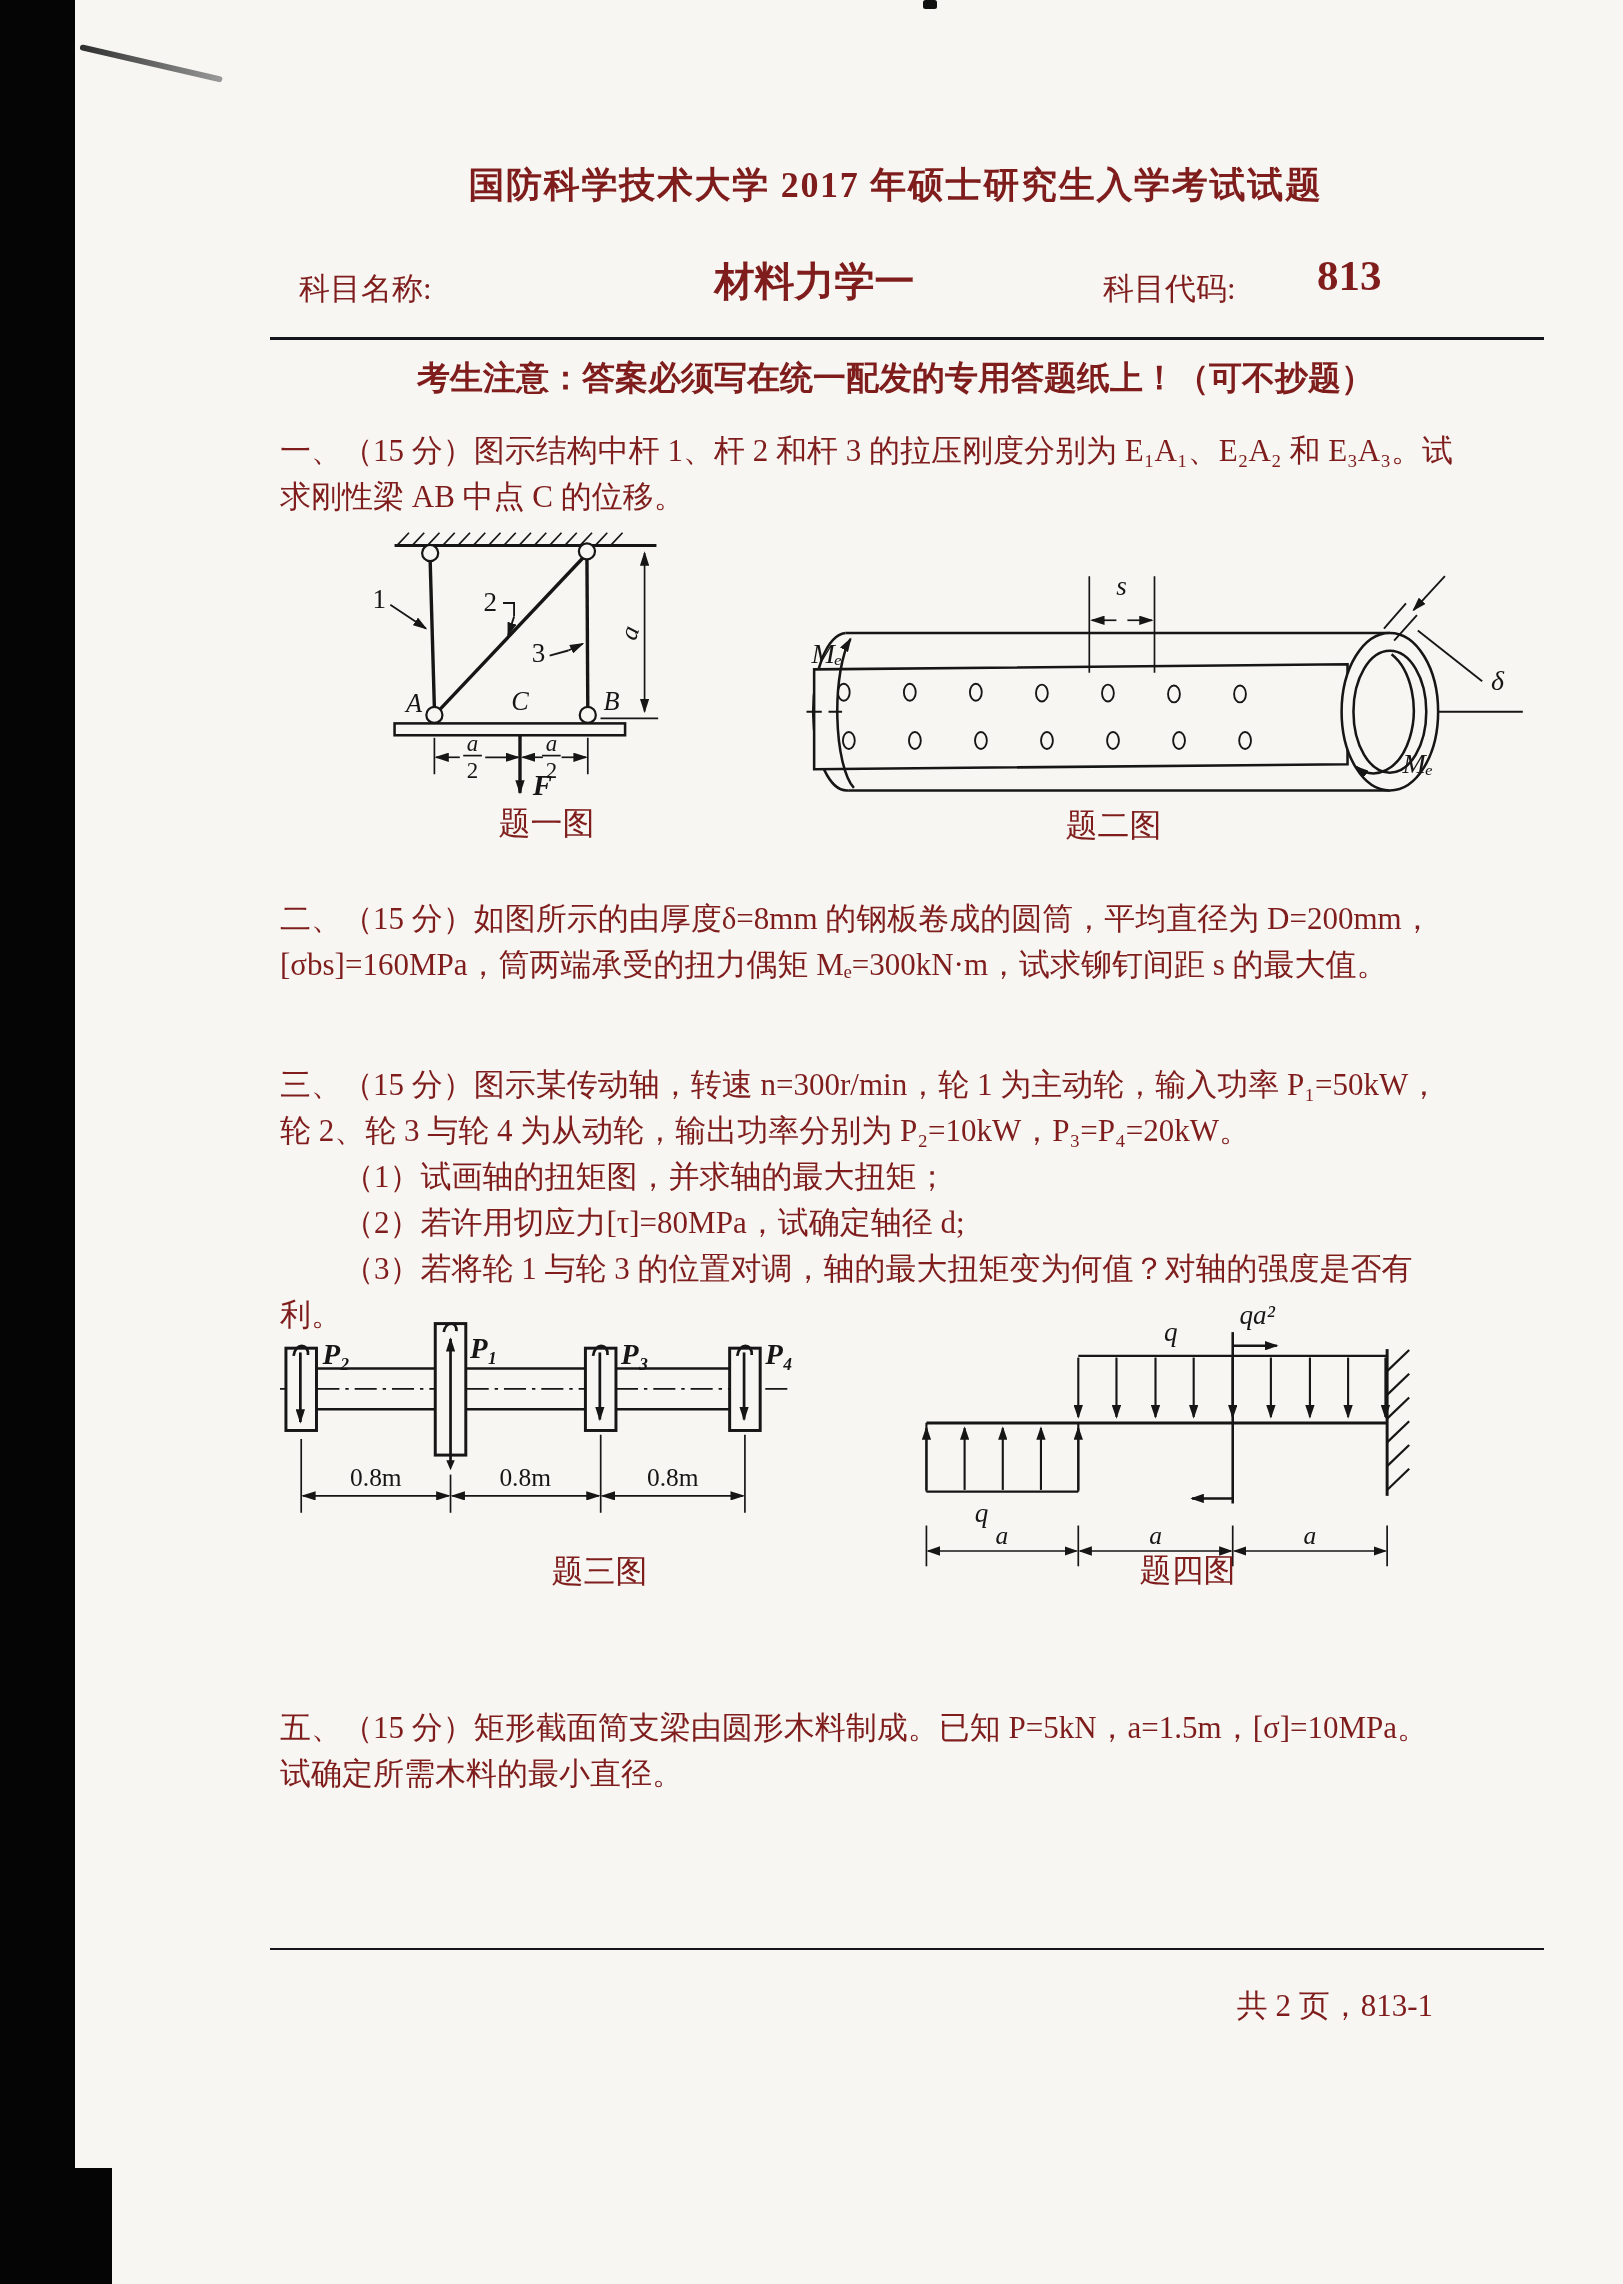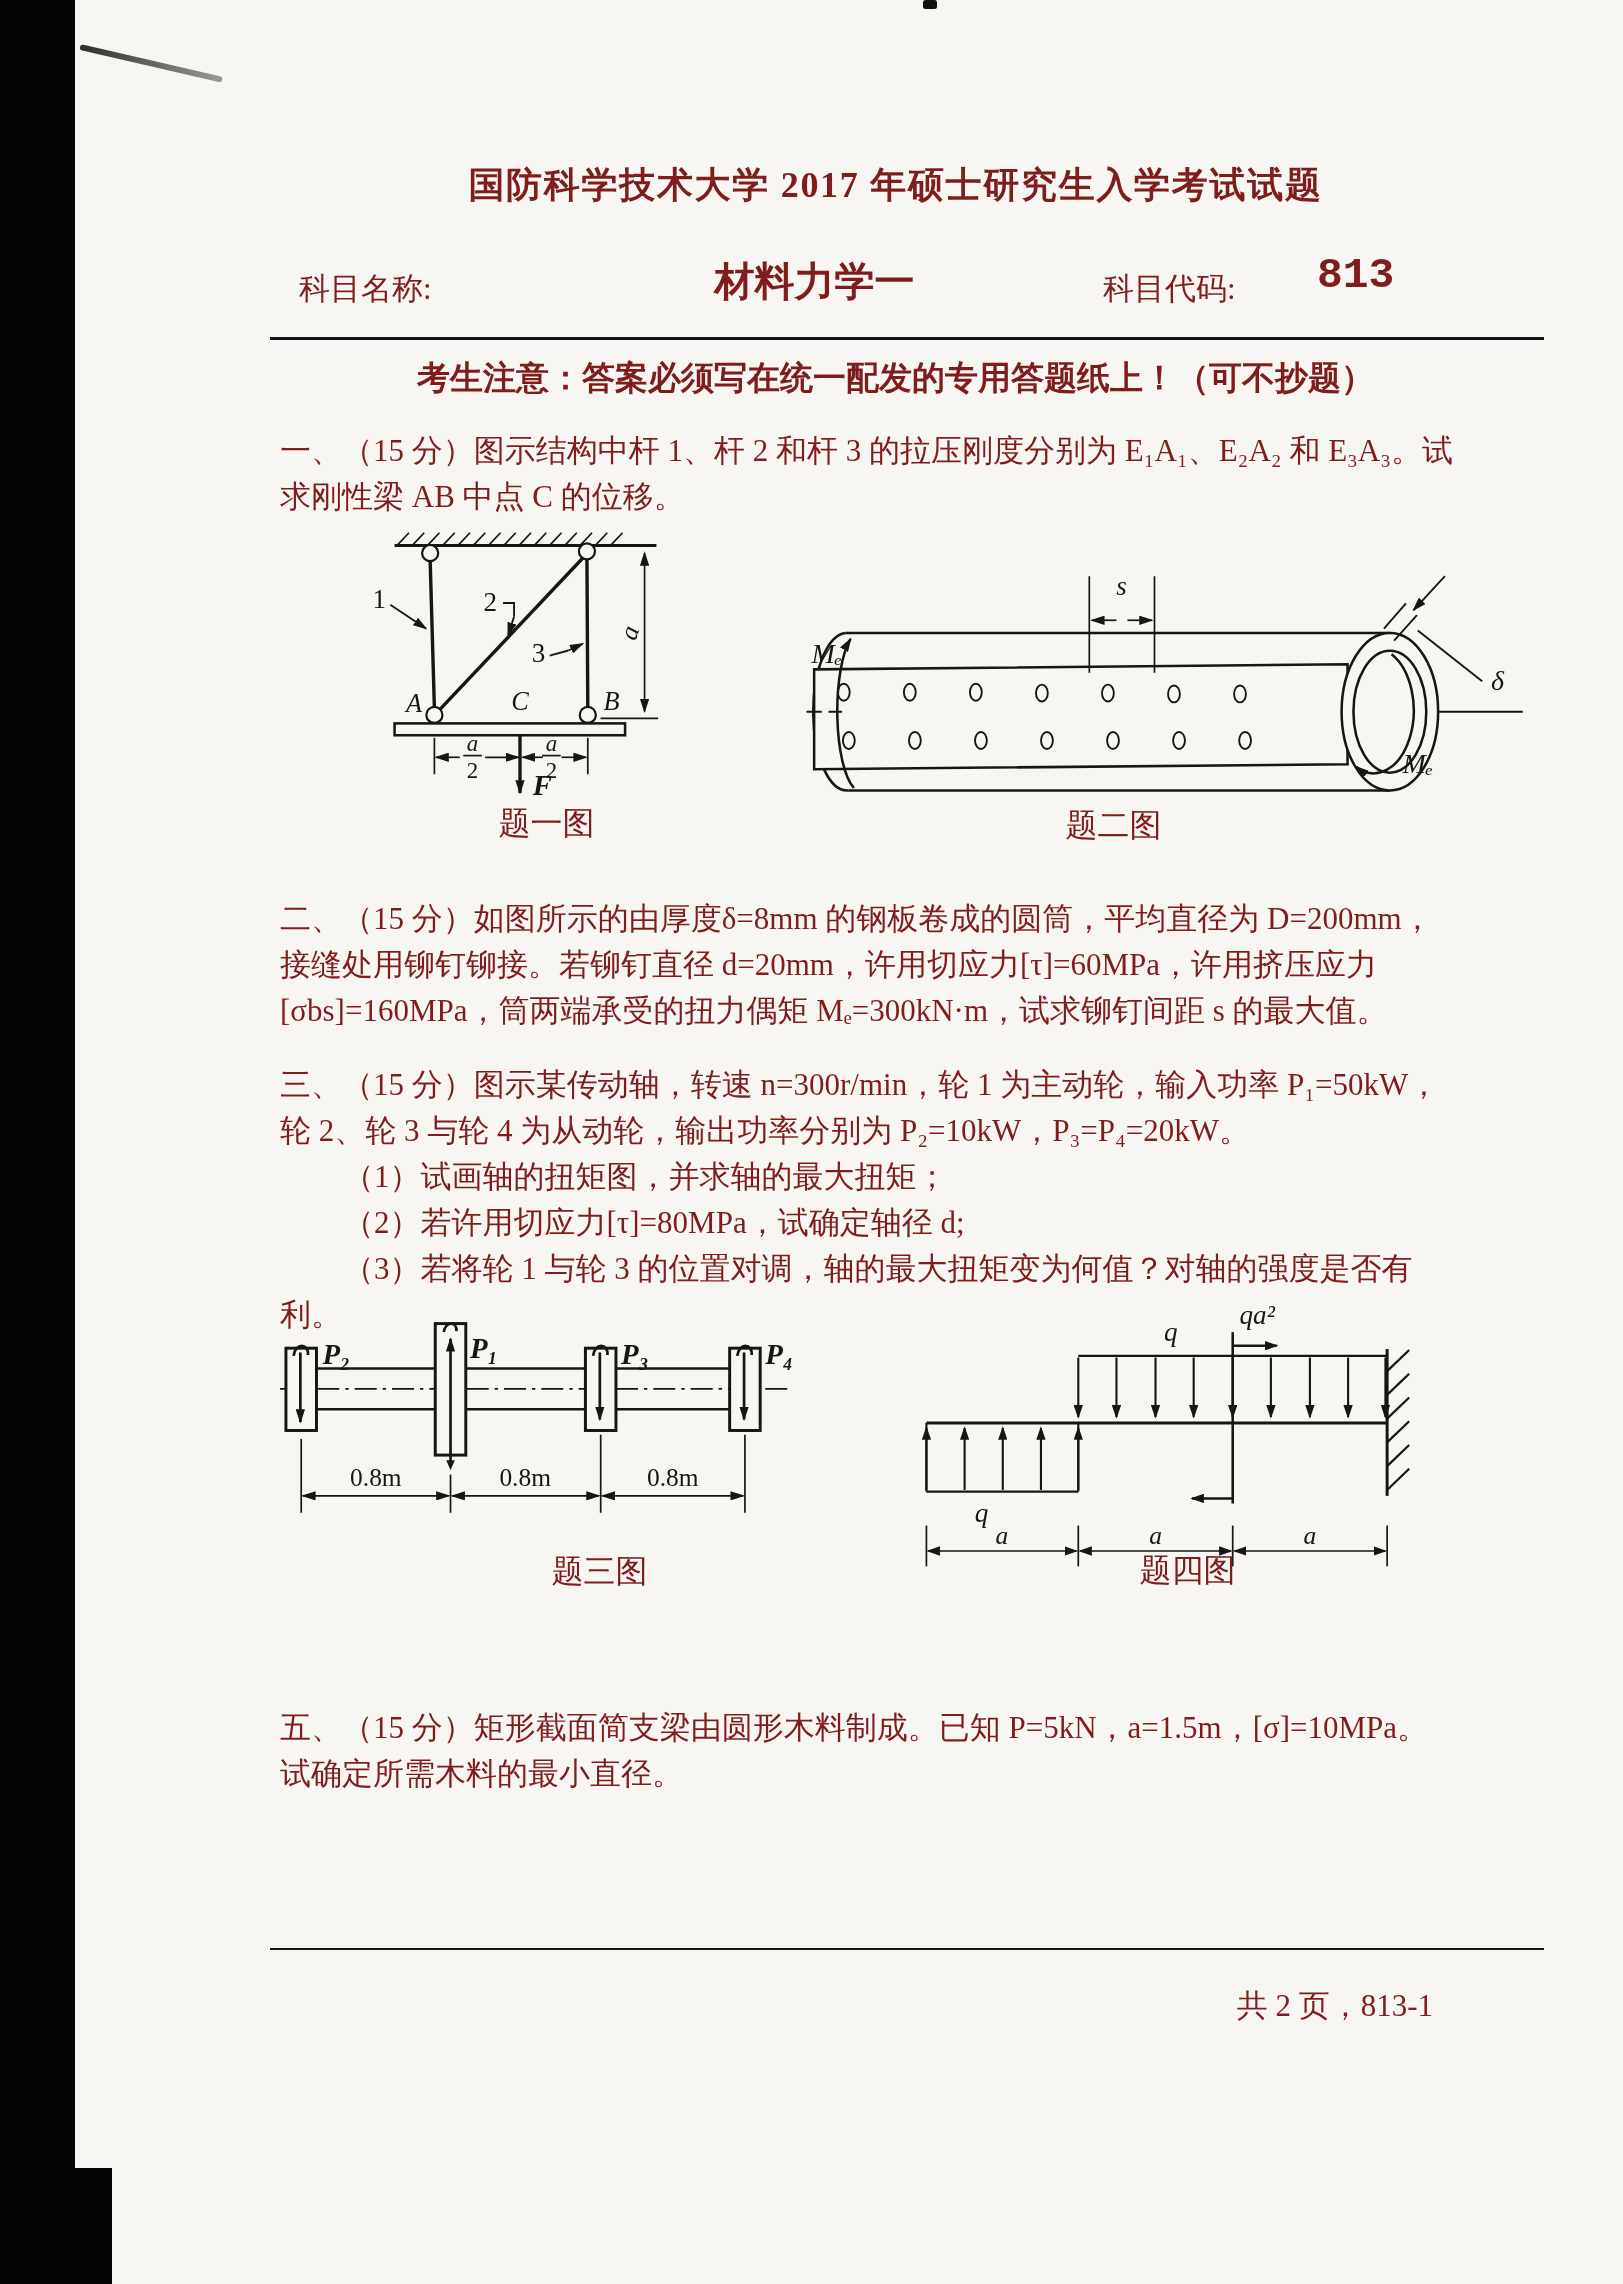--- a/index.html
+++ b/index.html
@@ -23,21 +23,21 @@
     font-size:36px; font-weight:600; text-align:center; letter-spacing:1.7px;
   }
   .subject-label { position:absolute; left:299px; top:268px; font-size:31px; }
   .subject-name {
     position:absolute; left:645px; top:254px; width:339px; text-align:center;
     font-size:40px; font-weight:bold; font-family:"Liberation Sans","DejaVu Sans",sans-serif;
   }
   .code-label { position:absolute; left:1103px; top:268px; font-size:31px; }
   .code-value {
     position:absolute; left:1317px; top:251px; font-size:43px; font-weight:bold;
-    font-family:Liberation Mono, monospace;
+    font-family:Liberation Serif, serif;
   }
   .rule1 { position:absolute; left:270px; top:337px; width:1274px; height:2.5px; background:#15151c; }
   .rule2 { position:absolute; left:270px; top:1948px; width:1274px; height:1.7px; background:#15151c; }
   .notice {
     position:absolute; left:280px; top:356px; width:1231px; text-align:center;
     font-size:33px; font-weight:bold; font-family:"Liberation Sans","DejaVu Sans",sans-serif;
   }
   .textblock { position:absolute; left:280px; width:1235px; font-size:31px; line-height:46px; }
   .tb-p1 { top:428px; }
   .tb-p2 { top:896px; }
@@ -206,21 +206,20 @@
       <line x1="804" y1="142" x2="728" y2="82"></line>
       <line x1="688" y1="80" x2="714" y2="50"></line>
       <line x1="700" y1="94" x2="727" y2="64"></line>
     </g>
     <text x="822" y="152" font-size="33" class="it" text-anchor="middle">δ</text>
   </svg>
   <div class="fig-caption cap2">题二图</div>
 
   <div class="textblock tb-p2">
     <div>二、（15 分）如图所示的由厚度δ=8mm 的钢板卷成的圆筒，平均直径为 D=200mm，</div>
-    <div>接缝处用铆钉铆接。若铆钉直径 d=20mm，许用切应力[τ]=60MPa，许用挤压应力</div>
     <div>[σbs]=160MPa，筒两端承受的扭力偶矩 Mₑ=300kN·m，试求铆钉间距 s 的最大值。</div>
   </div>
 
   <div class="textblock tb-p3">
     <div>三、（15 分）图示某传动轴，转速 n=300r/min，轮 1 为主动轮，输入功率 P₁=50kW，</div>
     <div>轮 2、轮 3 与轮 4 为从动轮，输出功率分别为 P₂=10kW，P₃=P₄=20kW。</div>
     <div class="indent">（1）试画轴的扭矩图，并求轴的最大扭矩；</div>
     <div class="indent">（2）若许用切应力[τ]=80MPa，试确定轴径 d;</div>
     <div class="indent">（3）若将轮 1 与轮 3 的位置对调，轴的最大扭矩变为何值？对轴的强度是否有</div>
     <div>利。</div>

